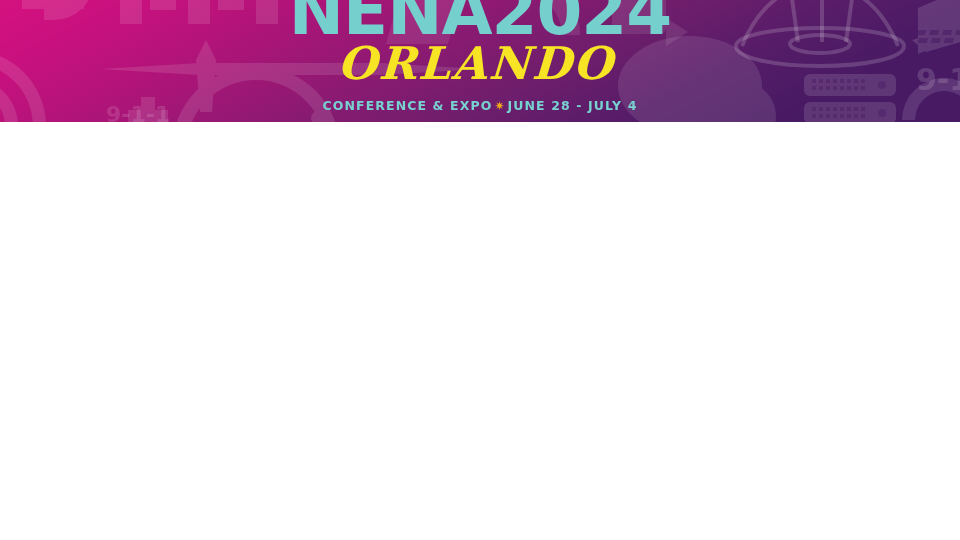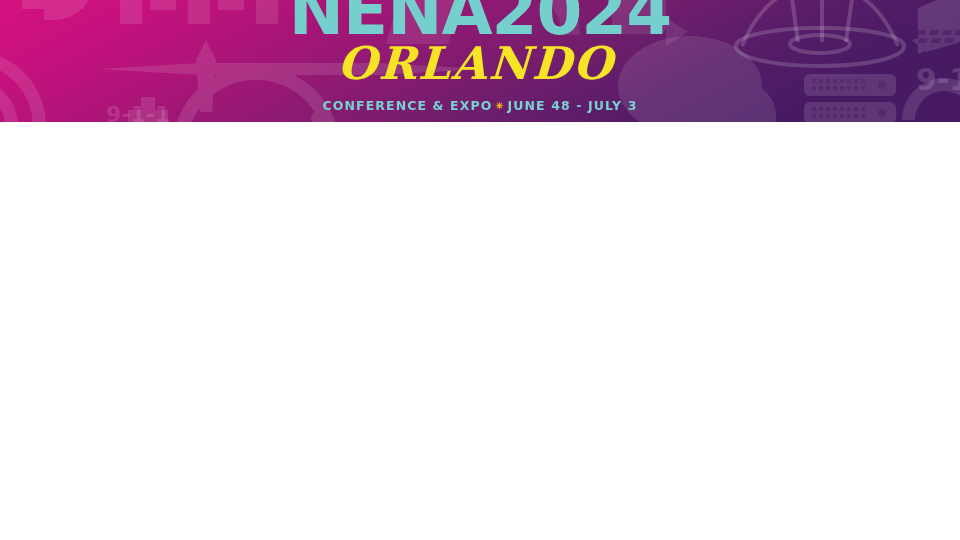--- a/index.html
+++ b/index.html
@@ -277,19 +277,19 @@
 
           <path d="M902 120 a42 42 0 0 1 84 0 h-13 a29 29 0 0 0 -58 0 z" fill="#ffffff" opacity="0.12"></path>
         </g>
       </svg>
     </div>
 
     <div class="logo-lockup">
       <div class="nena-word">NENA2024</div>
       <div class="orlando-word">ORLANDO</div>
       <div class="conf-line">
-        <span>CONFERENCE &amp; EXPO</span><span class="star">✷</span><span>JUNE 48 - JULY 3</span>
+        <span>CONFERENCE &amp; EXPO</span><span class="star">✷</span><span>JUNE 28 - JULY 4</span>
       </div>
     </div>
   </div>
 
 
 </div>
 
 </body></html>

